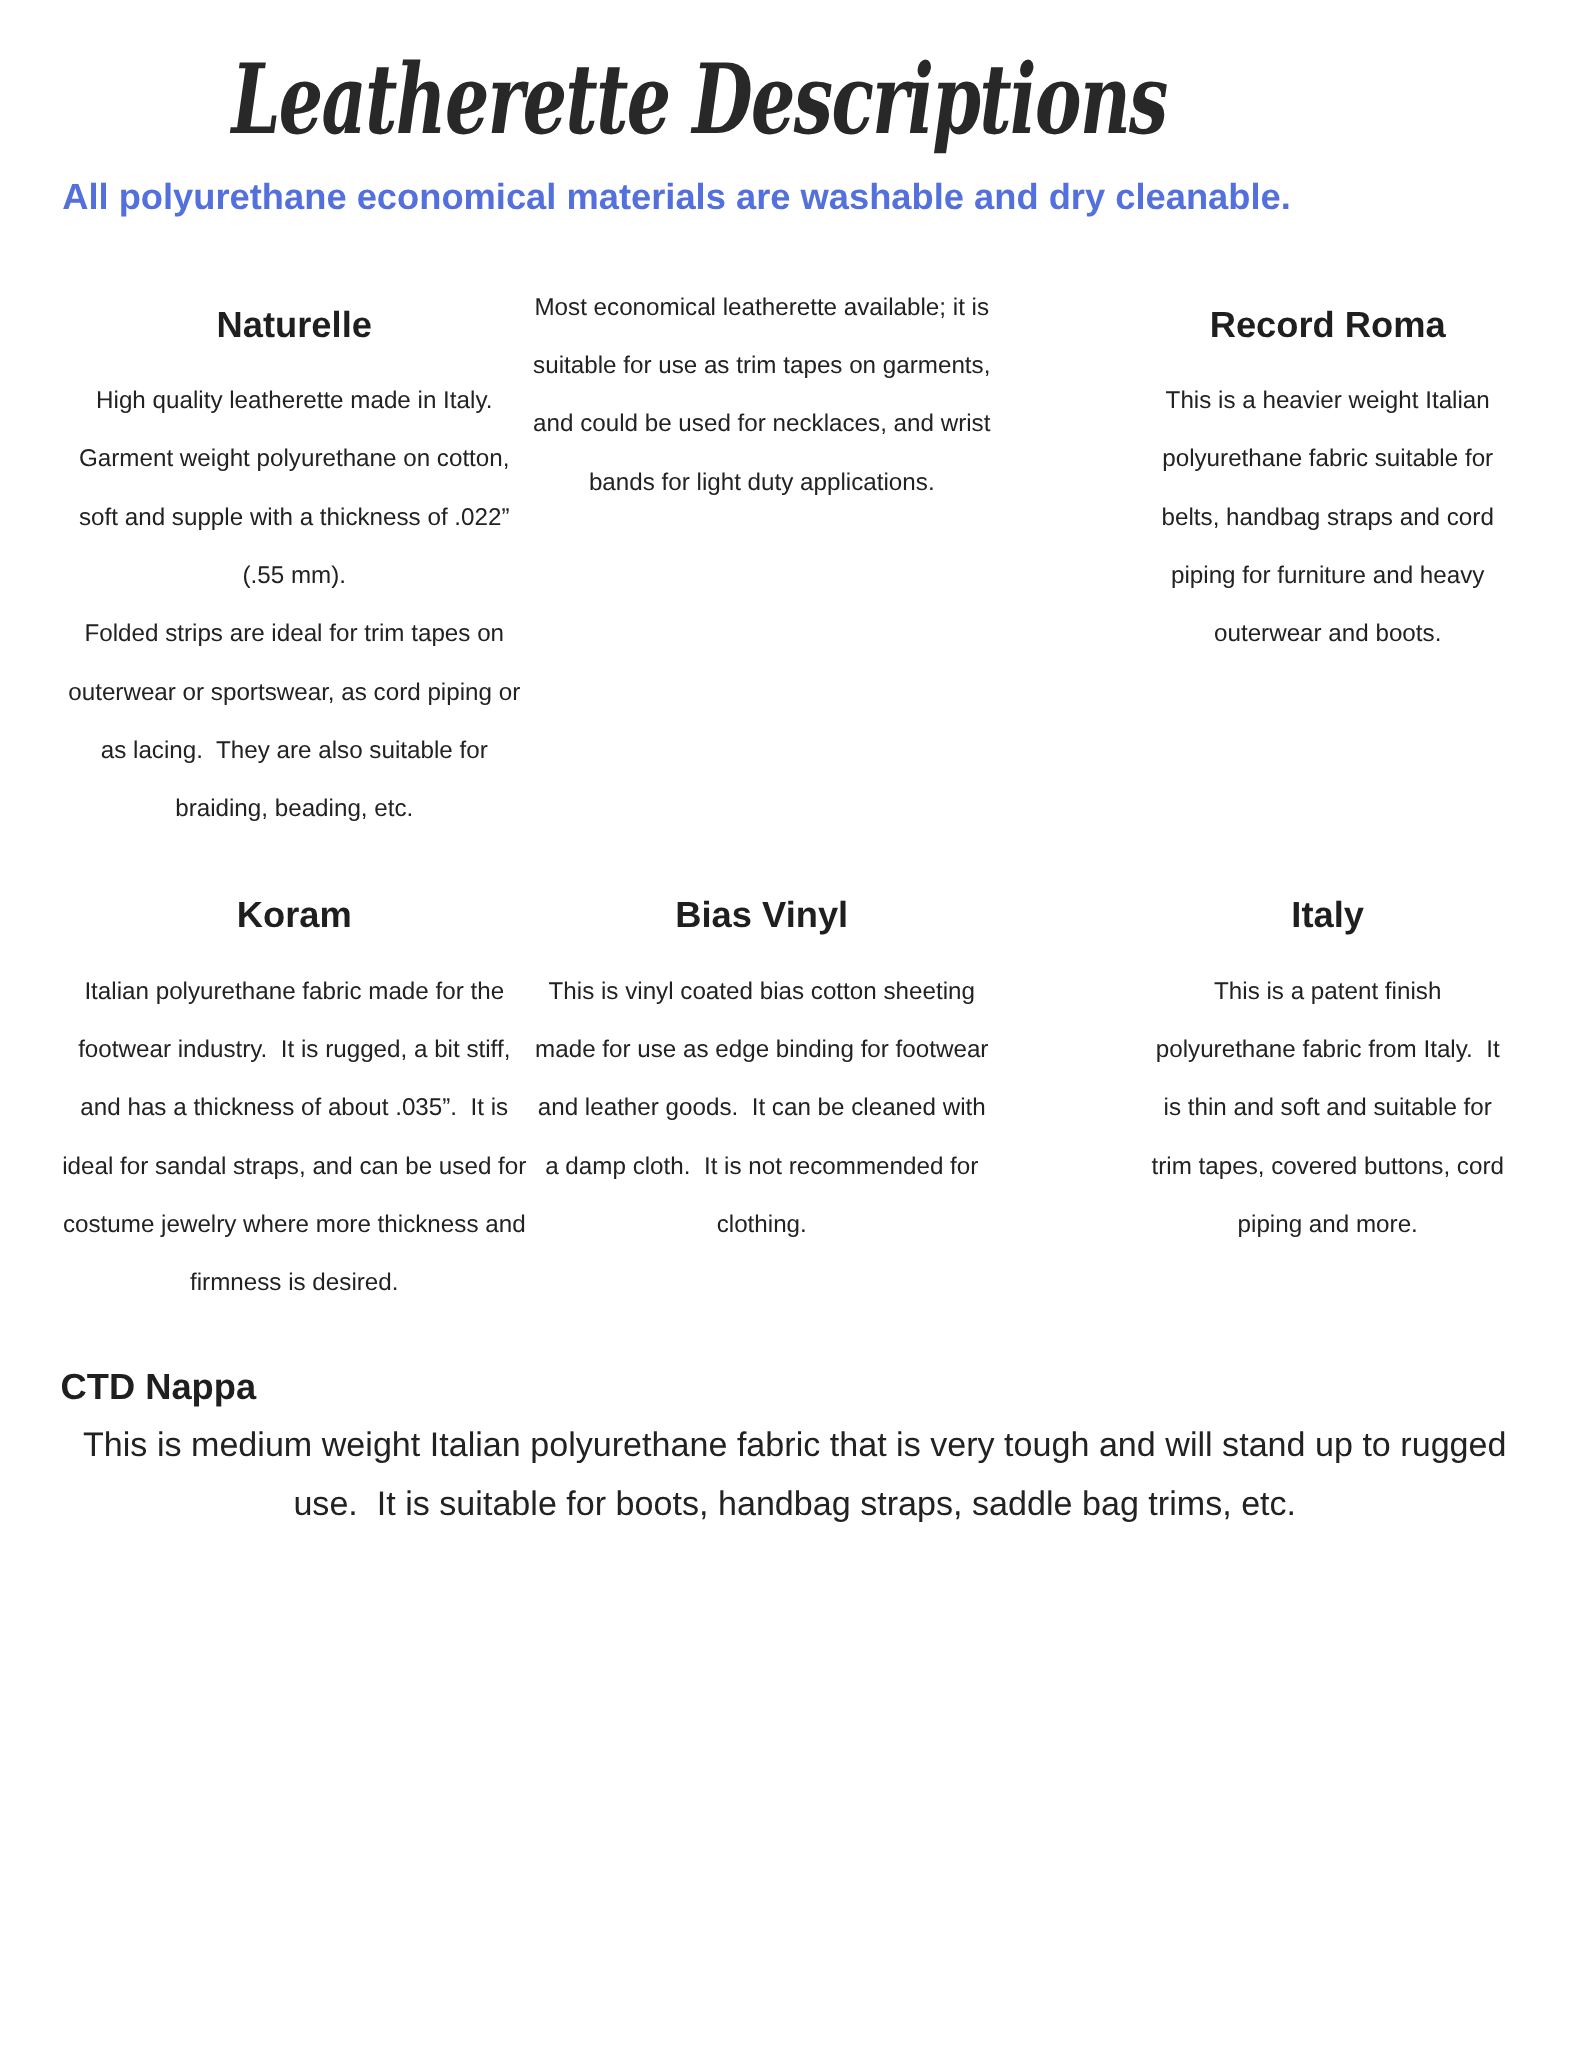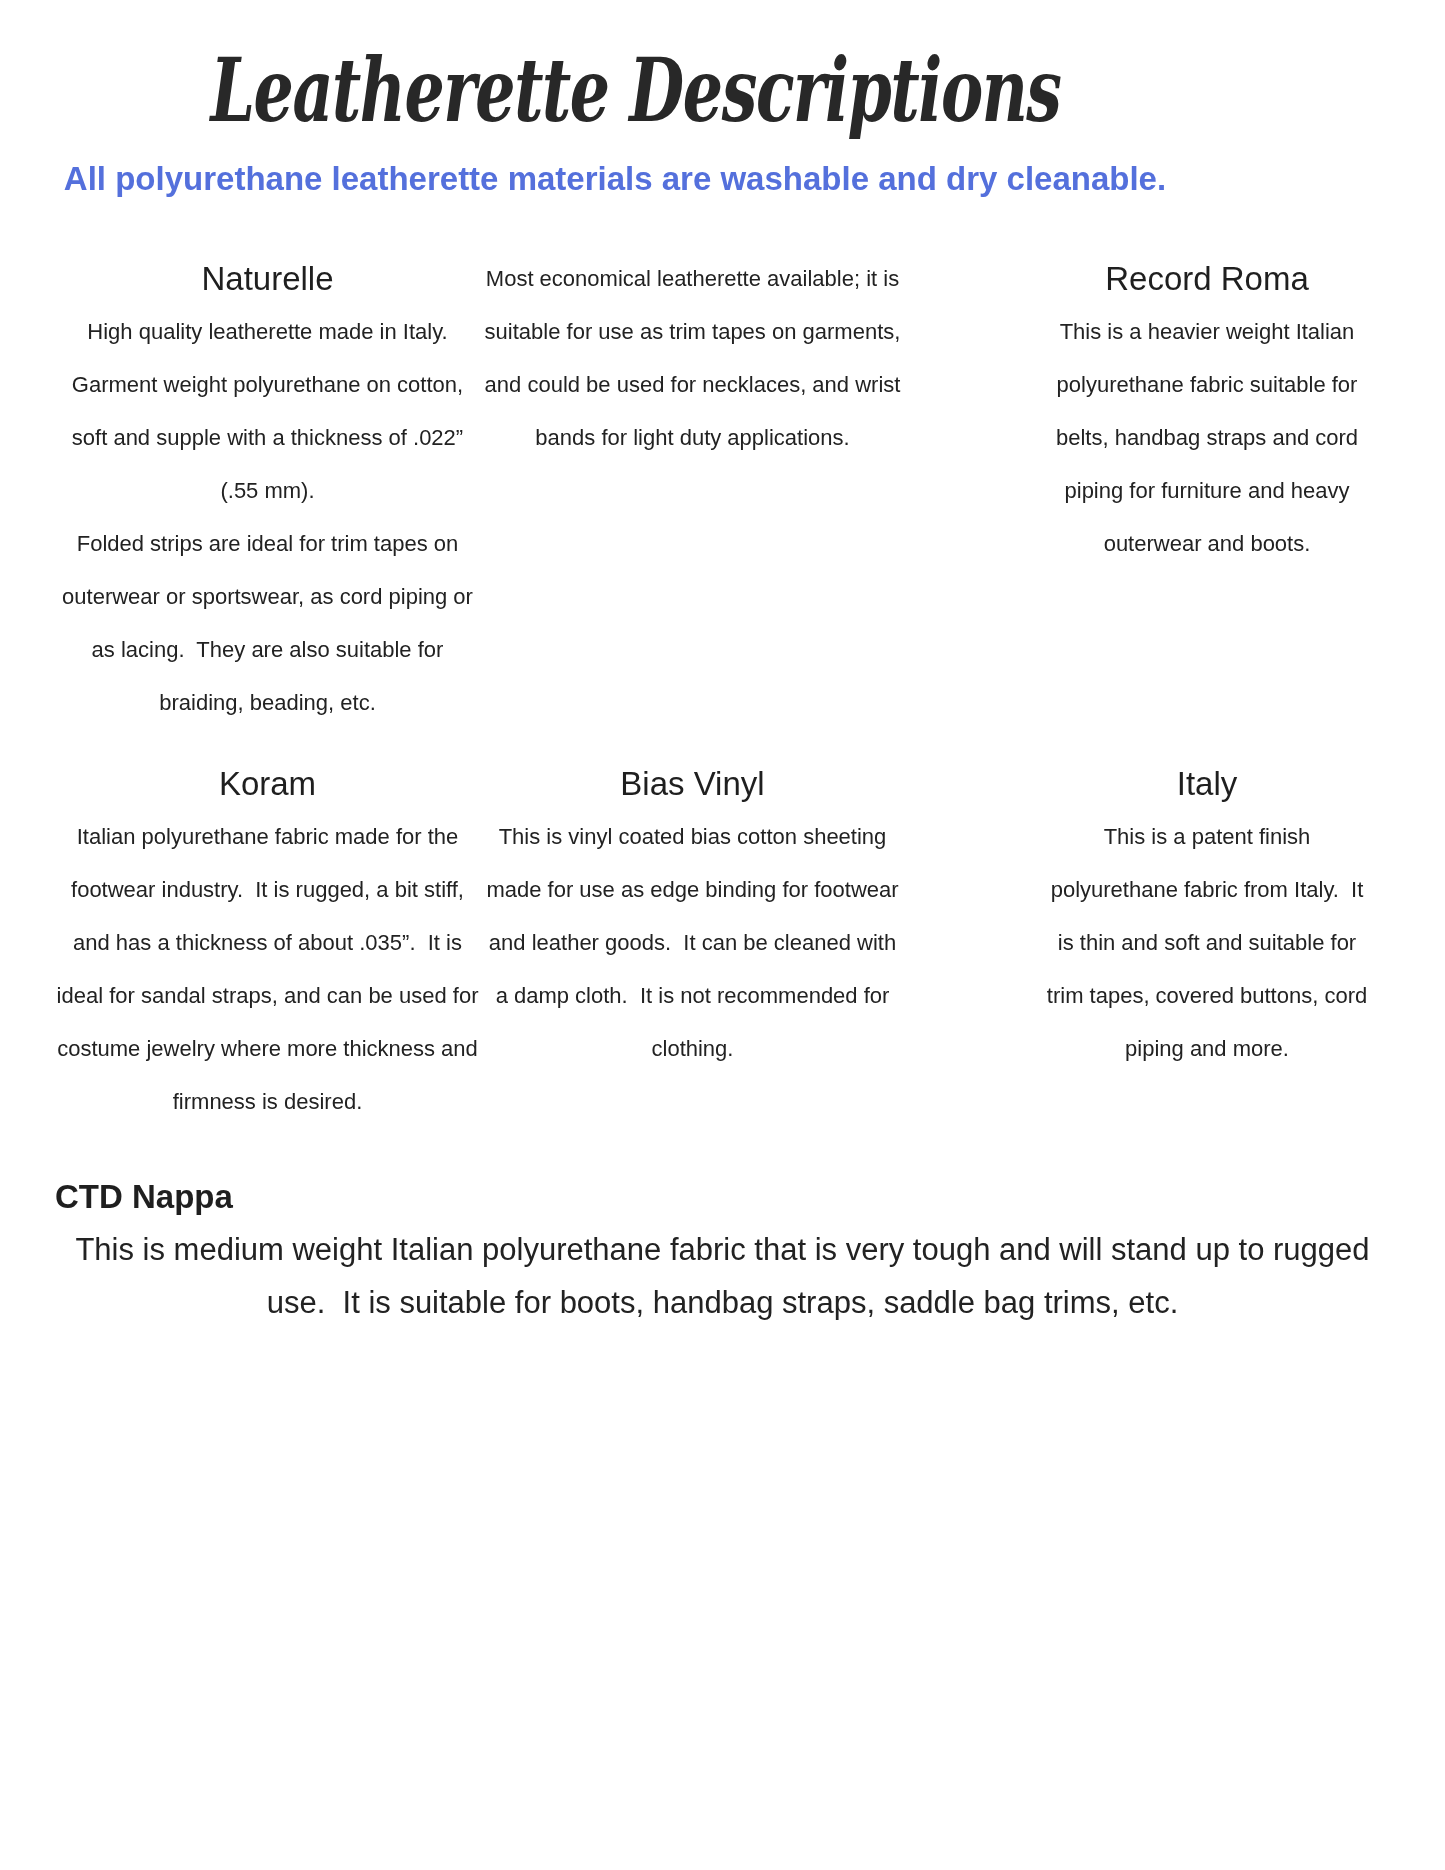--- a/index.html
+++ b/index.html
@@ -48,23 +48,23 @@
   .row2 { margin-top: 28px; }
   .cell {
     width: 425px;
     text-align: center;
   }
   .cell.col3 {
     width: 330px;
     margin-left: 137px;
   }
   .cell h2 {
-    margin: 0;
+    margin: 16px;
     font-size: 33px;
-    font-weight: normal;
+    font-weight: bold;
     line-height: 53px;
     color: #1f1f1f;
   }
   .cell p {
     margin: 0;
     font-size: 22px;
     line-height: 53px;
     white-space: pre-wrap;
     color: #222222;
   }
@@ -88,21 +88,21 @@
     line-height: 53px;
     white-space: pre-wrap;
     color: #222222;
   }
 </style>
 </head>
 <body>
 
 <div class="header">
   <div class="doc-title">Leatherette Descriptions</div>
-  <div class="doc-subtitle">All polyurethane leatherette materials are washable and dry cleanable.</div>
+  <div class="doc-subtitle">All polyurethane economical materials are washable and dry cleanable.</div>
 </div>
 
 <div class="row row1">
   <div class="cell">
     <h2>Naturelle</h2>
     <p>High quality leatherette made in Italy.  Garment weight polyurethane on cotton, soft and supple with a thickness of .022” (.55 mm).
 Folded strips are ideal for trim tapes on outerwear or sportswear, as cord piping or as lacing.  They are also suitable for braiding, beading, etc.</p>
   </div>
   <div class="cell">
     <p>Most economical leatherette available; it is suitable for use as trim tapes on garments, and could be used for necklaces, and wrist bands for light duty applications.</p>

